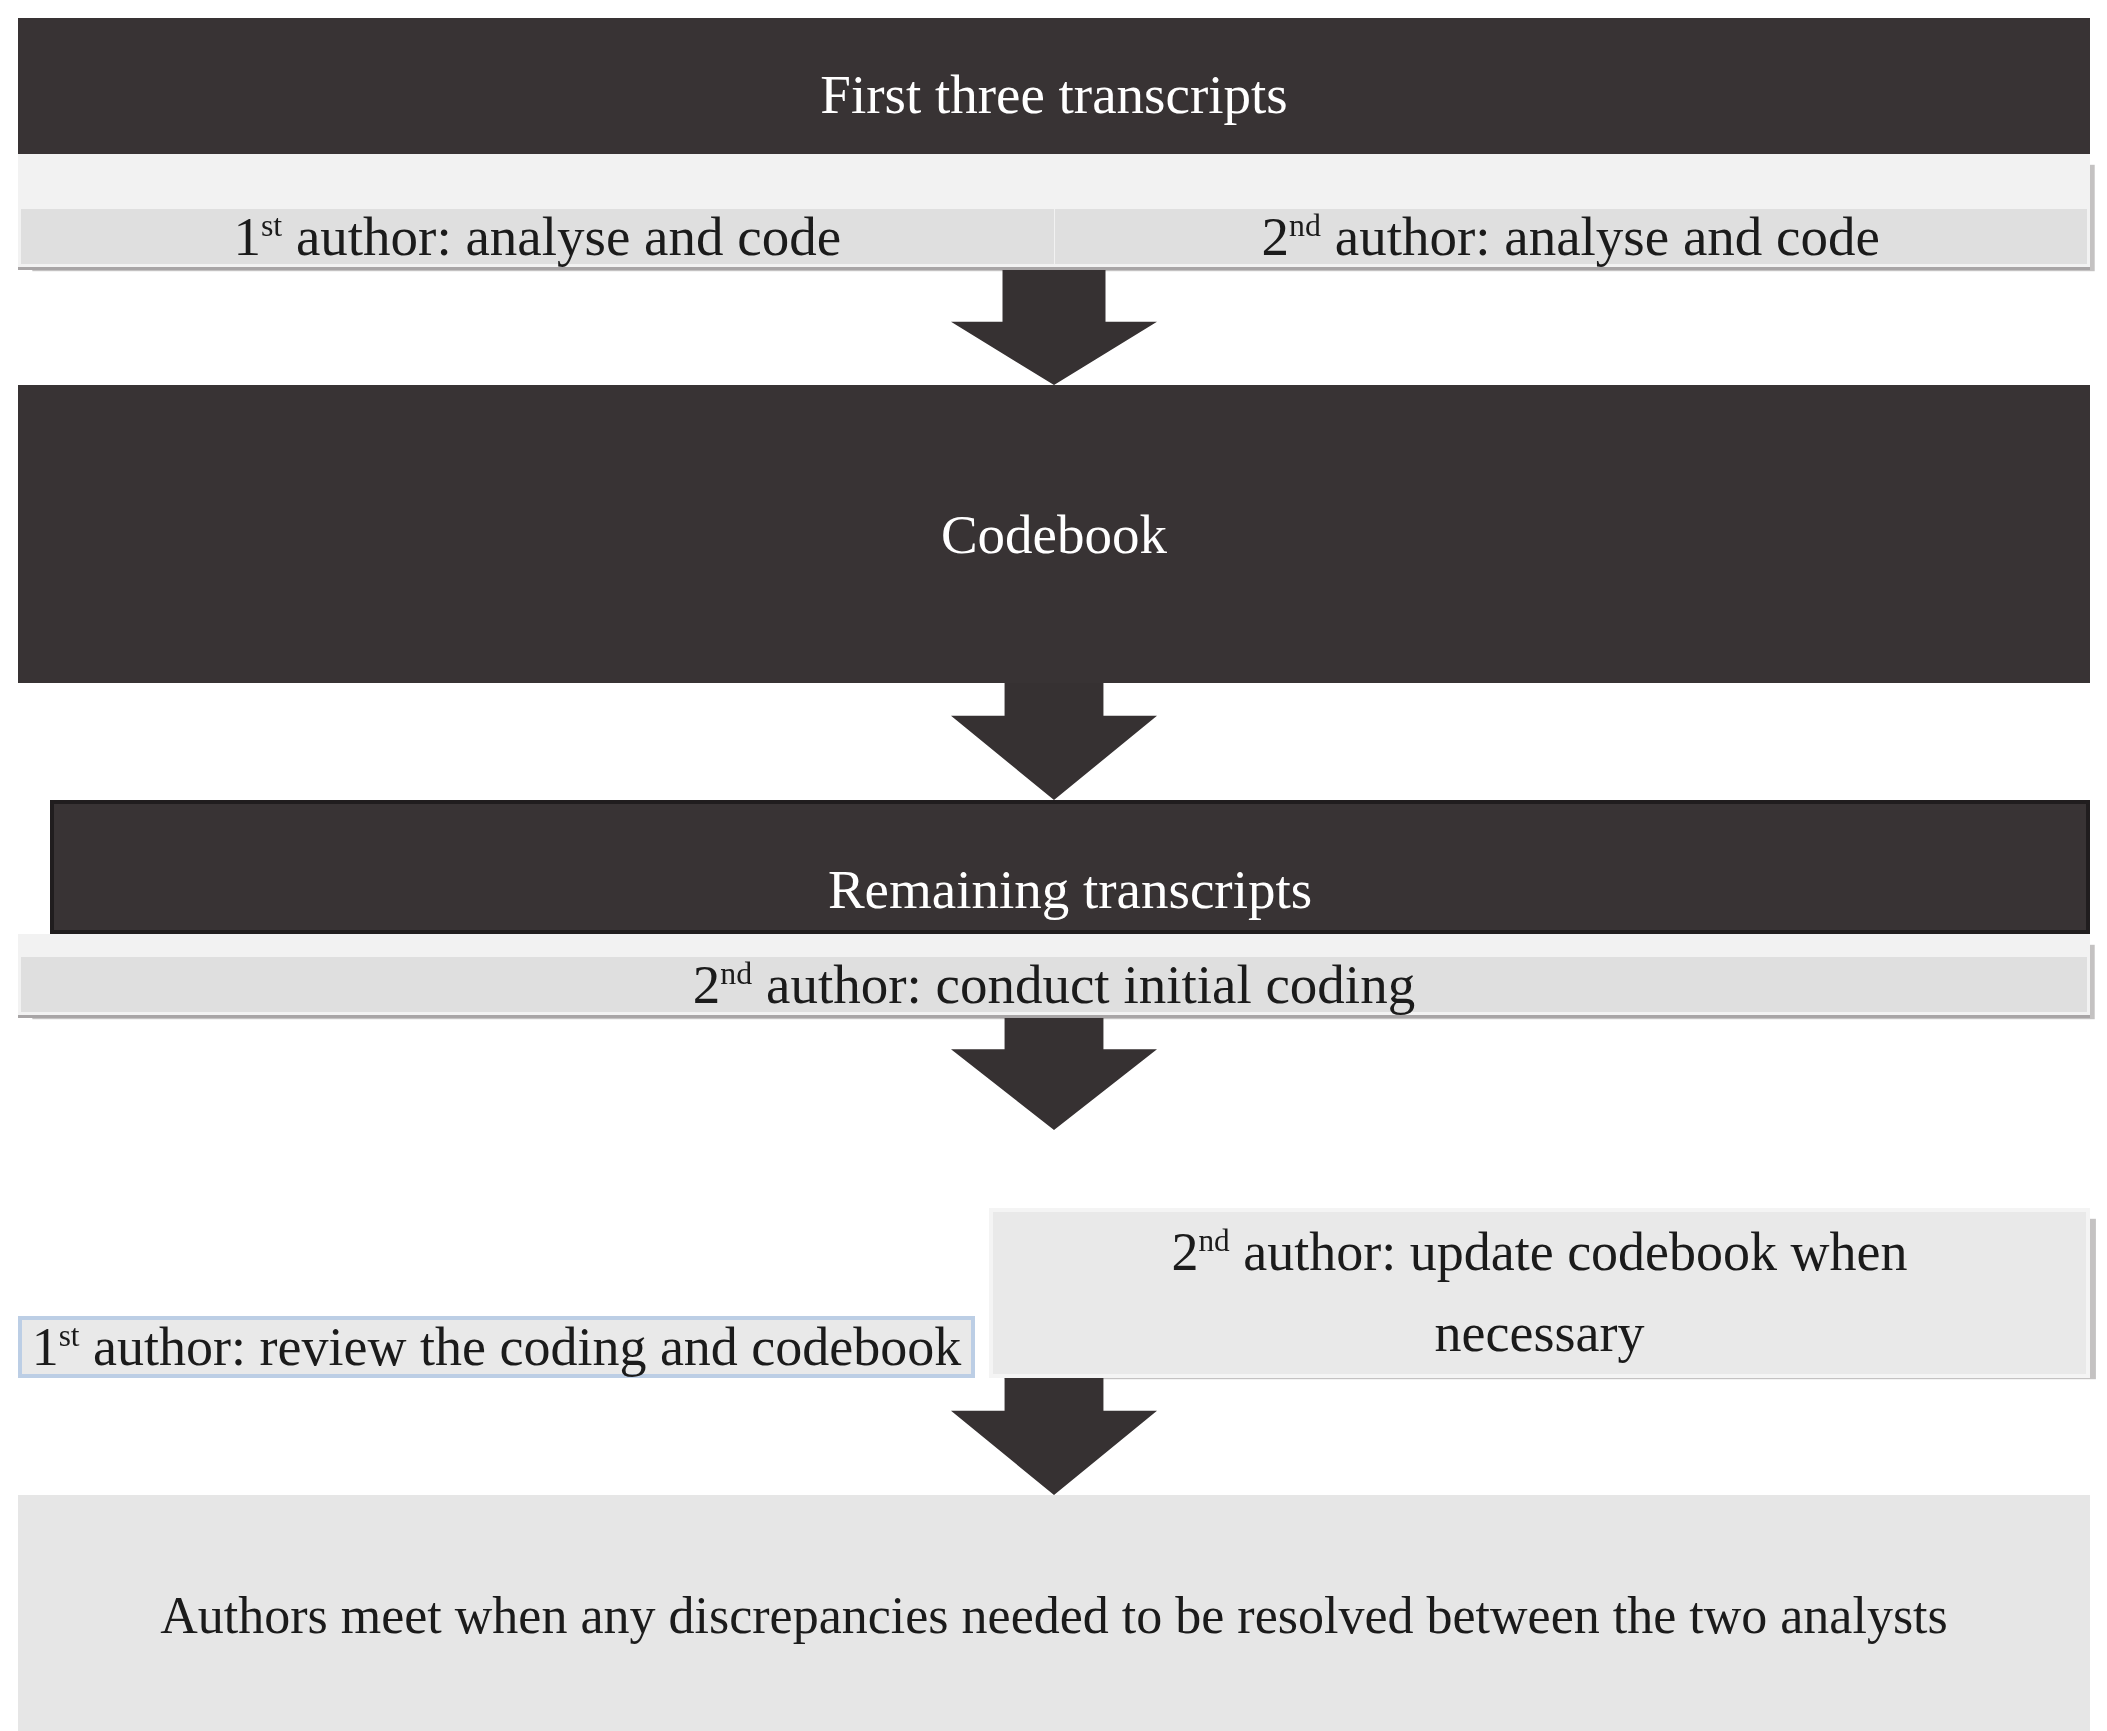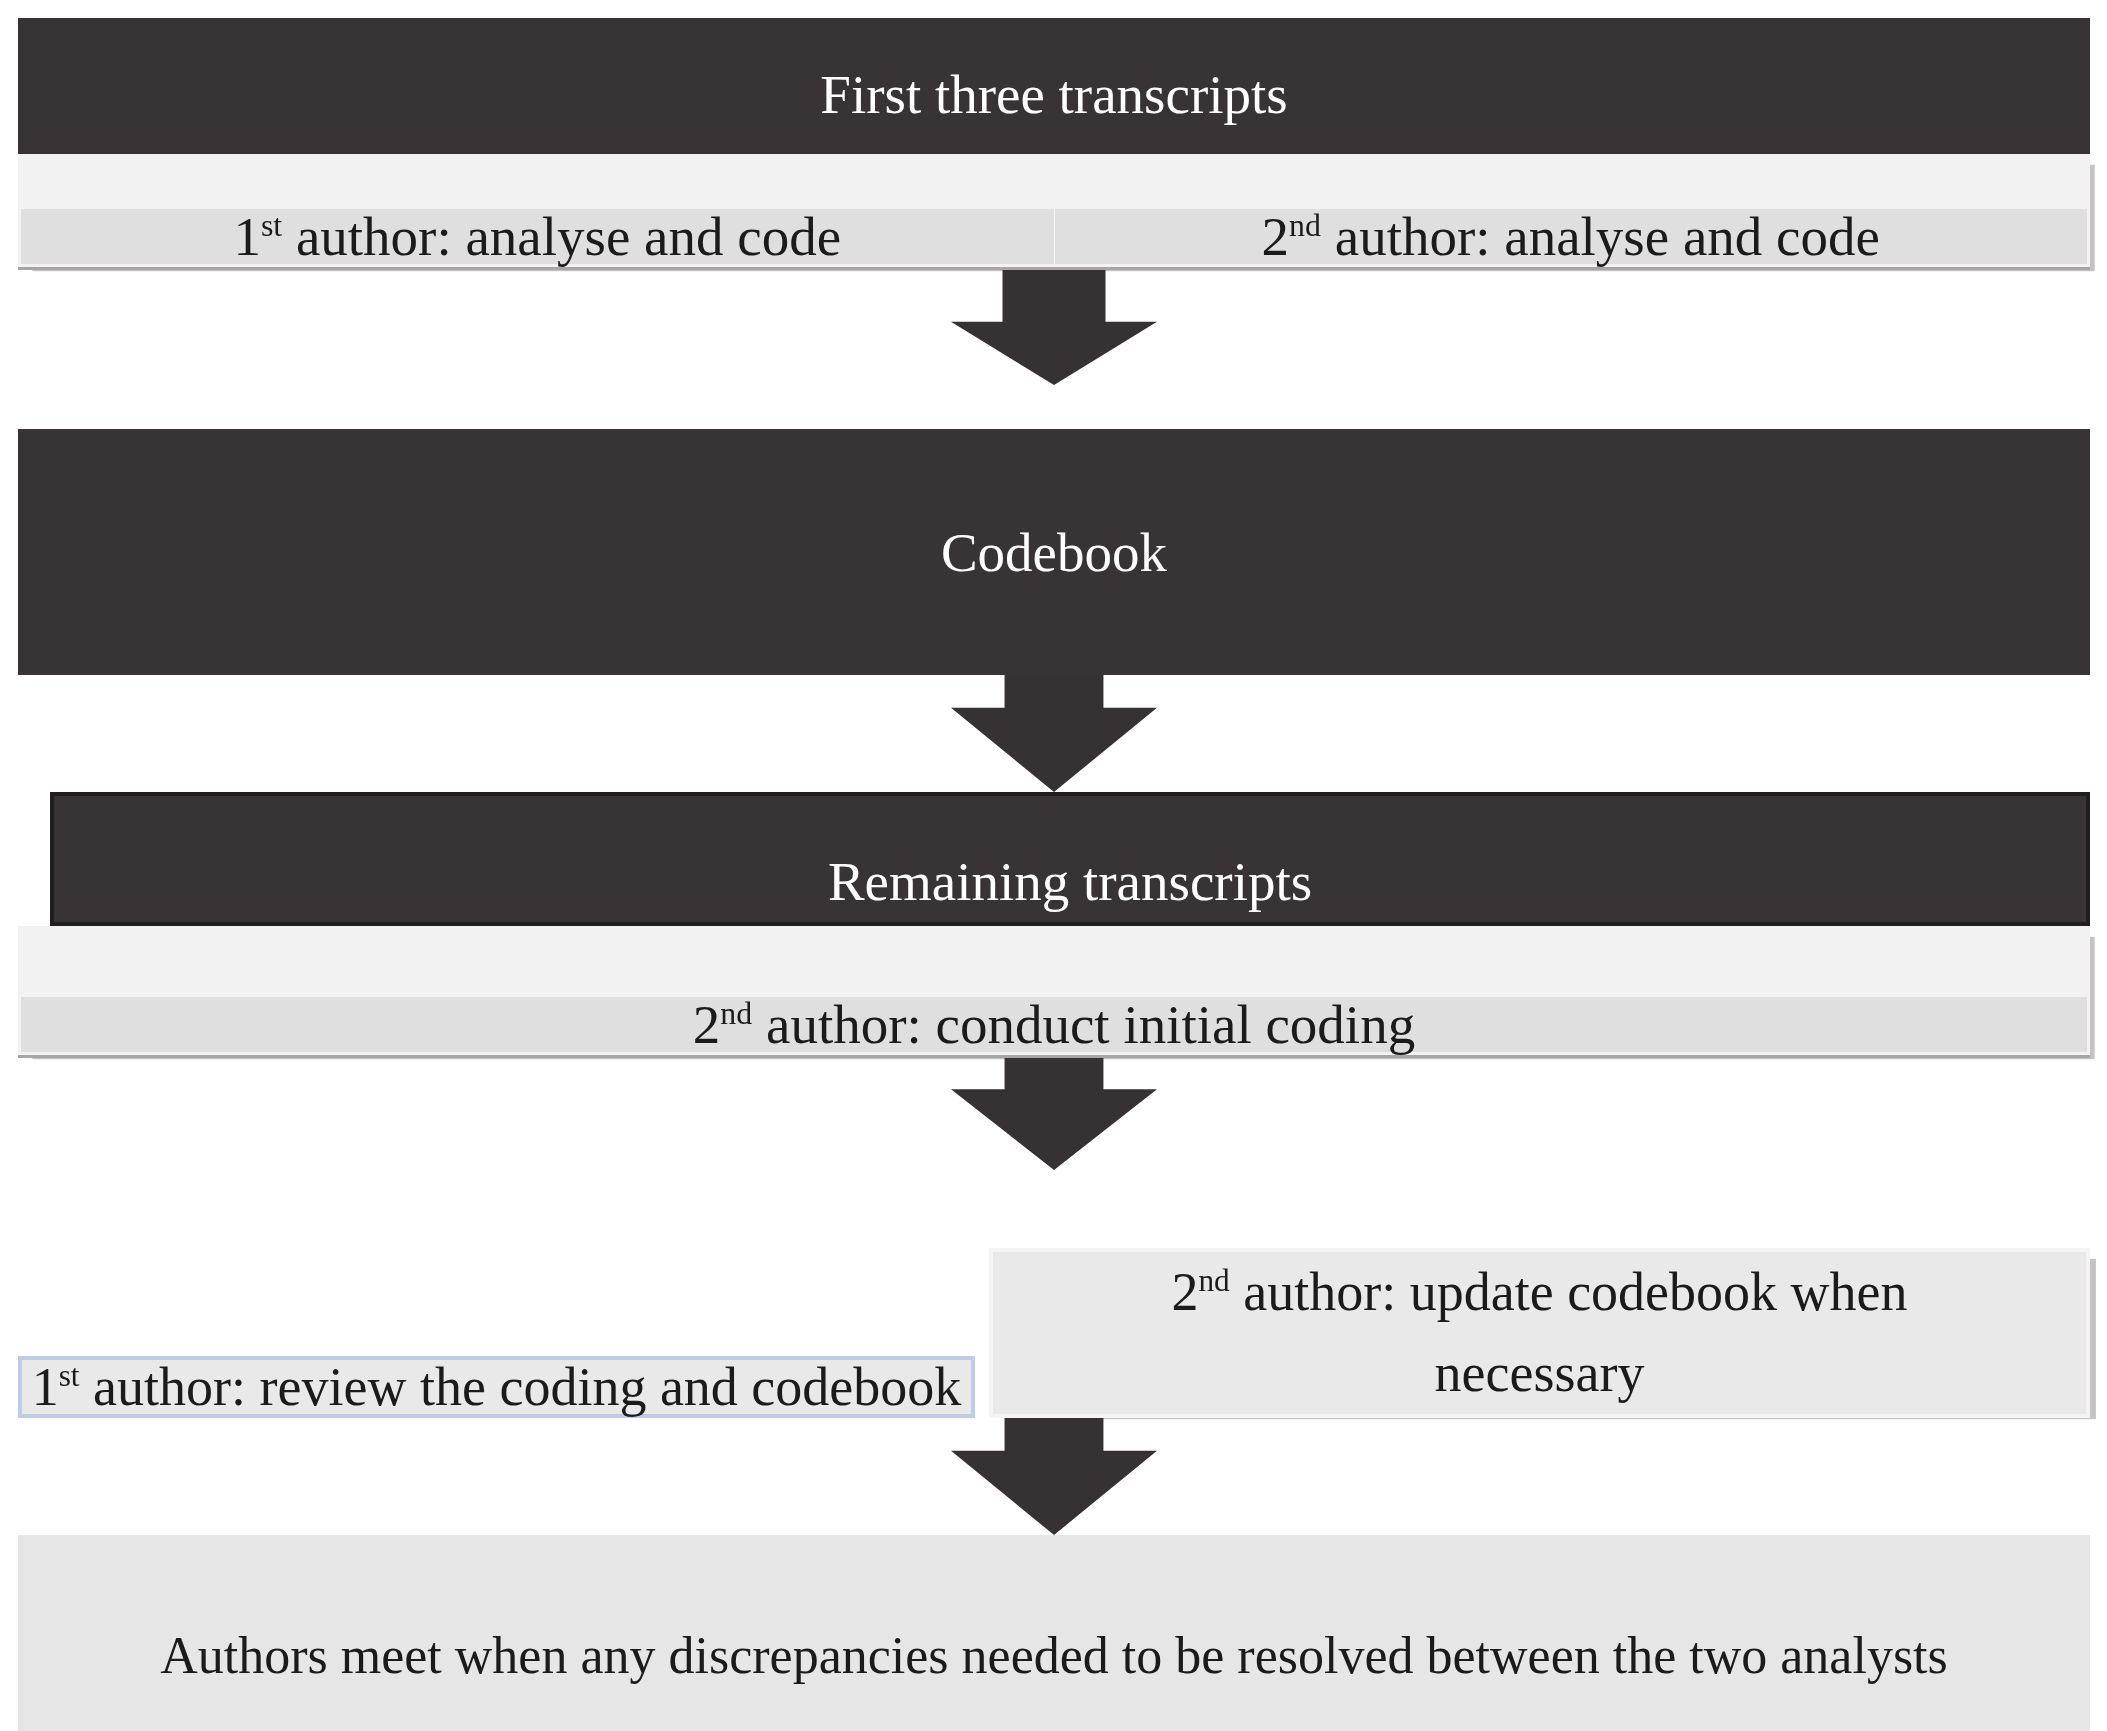--- a/index.html
+++ b/index.html
@@ -24,33 +24,33 @@
   }
   .r1-header{height:136px; padding-bottom:32px; box-sizing:border-box;}
   .cells-row{
     box-sizing:border-box; background:var(--grid-line);
     border-bottom:3px solid var(--hairline);
     display:flex; gap:1px; padding:3px;
     box-shadow:9.5px 6px 0 -4.8px var(--shadow);
     align-items:flex-end;
   }
   .r1-cells{height:116px;}
-  .rem-cell-row{height:132px;}
+  .rem-cell-row{height:84px;}
   .cell{
     flex:1; background:var(--cell-fill);
     display:flex; justify-content:center; align-items:center;
     font-size:55px; line-height:1;
   }
   sup{font-size:58%; line-height:0;}
   .gap{display:flex; justify-content:center; align-items:stretch;}
   .gap1{height:115px;} .gap2{height:117px;} .gap3{height:112px;} .gap4{height:117px;}
   .arrow{width:206px; height:100%; background:var(--arrow);}
   .arrow.short-head{clip-path:polygon(25% 0,75% 0,75% 45%,100% 45%,50% 100%,0 45%,25% 45%);}
   .arrow.long-head{clip-path:polygon(26% 0,74% 0,74% 28%,100% 28%,50% 100%,0 28%,26% 28%);}
-  .codebook{height:246px; align-items:center;margin-top:44px;}
+  .codebook{height:298px; align-items:center;}
   .rem-header{
     height:134px; box-sizing:border-box;
     border:4.8px solid var(--border-black); padding-bottom:13px;margin-left:32px;
   }
   .row4{height:248px; display:flex; gap:14px;align-items:flex-end;}
   .box4{
     flex:1; box-sizing:border-box; background:var(--box-fill);
     display:flex; justify-content:center; align-items:center; text-align:center;
     font-size:54px; line-height:1.5;
   }

